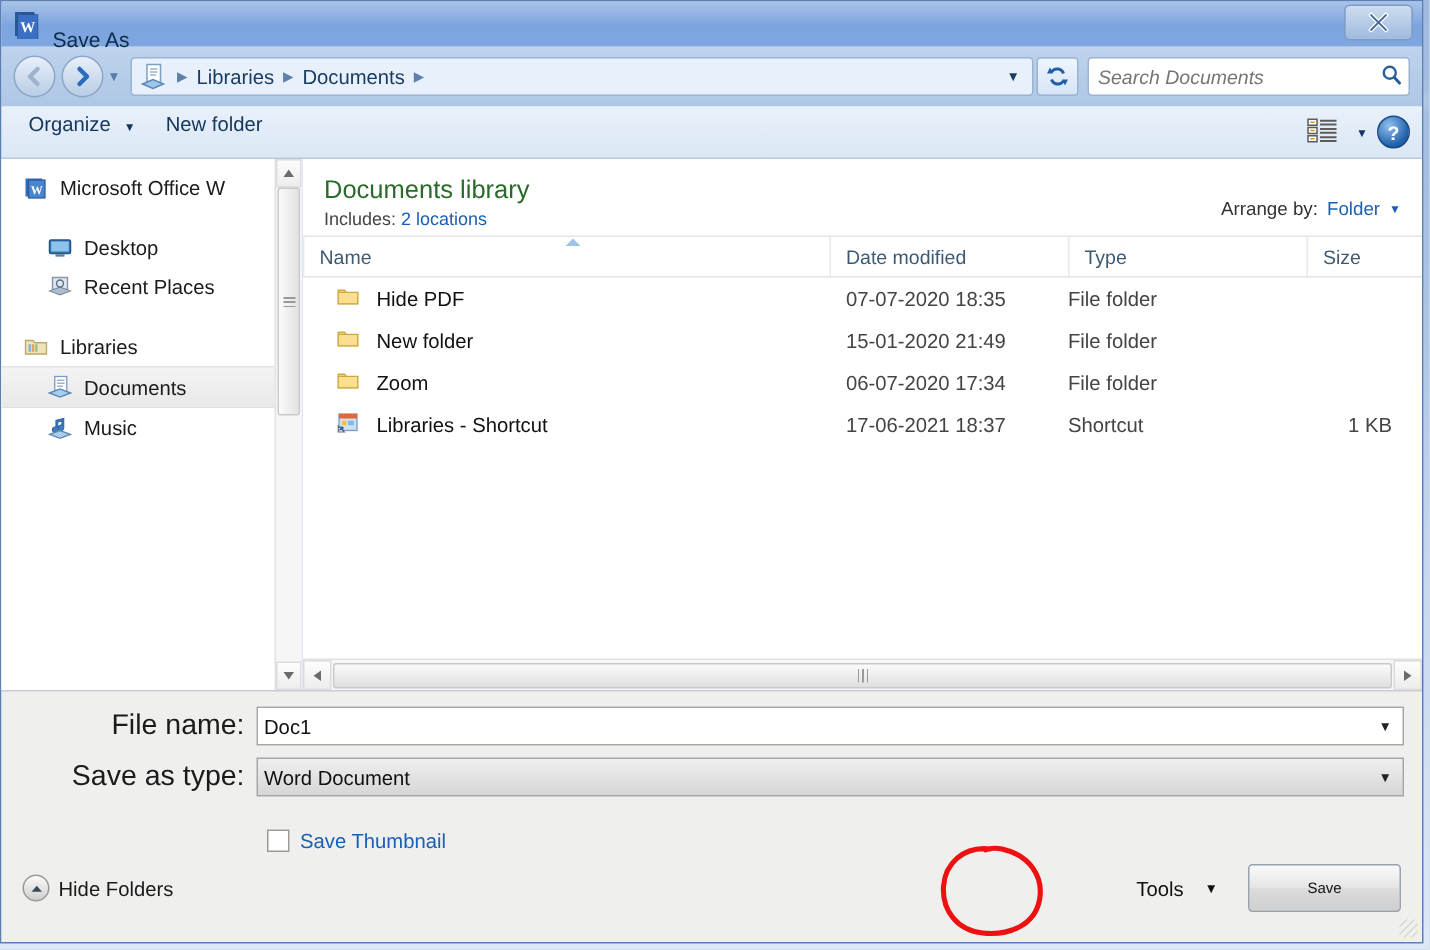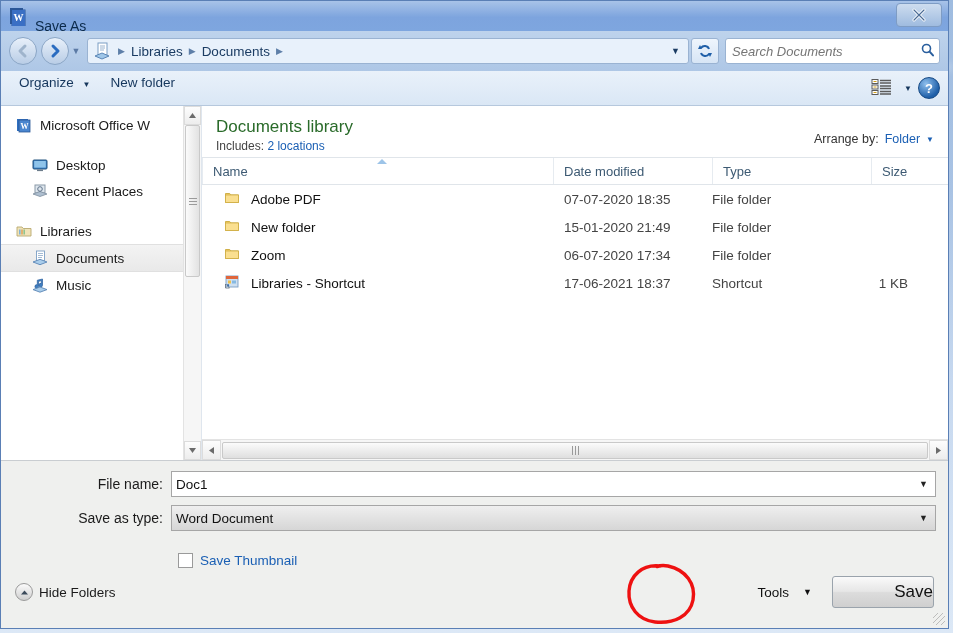--- a/index.html
+++ b/index.html
@@ -137,21 +137,21 @@
     background:linear-gradient(180deg,#fdfdfd,#ededed);border:1px solid #dcdcdc;}
   .hthumb{flex:1 1 auto;height:15px;margin:0 1px;
     background:linear-gradient(180deg,#fbfbfb,#dfdfdf);border:1px solid #c9c9c9;border-radius:2px;
     display:flex;align-items:center;justify-content:center;}
   .grip-v{width:7px;height:9px;
     background:repeating-linear-gradient(90deg,#9a9a9a 0 1px,transparent 1px 3px);}
 
   
   .form{flex:0 0 auto;background:#eff0ee;border-top:1px solid #c9cdd1;padding:10px 12px 0 12px;}
   .frm-row{display:flex;align-items:center;margin-bottom:8px;}
-  .frm-label{width:150px;text-align:right;padding-right:8px;font-size:14px;color:#1b1b1b;}
+  .frm-label{width:150px;text-align:right;padding-right:8px;font-size:19px;color:#1b1b1b;}
   .combo{flex:1 1 auto;height:24px;border:1px solid #a6a6a6;display:flex;align-items:center;
     padding:0 4px;font-size:13.5px;color:#111;}
   .combo.white{background:#fff;}
   .combo.grey{background:linear-gradient(180deg,#efefef 0%,#d6d6d6 100%);}
   .combo .caret{margin-left:auto;font-size:9px;color:#222;padding-right:3px;}
   .meta{display:flex;align-items:center;margin:10px 0 0 0;font-size:13.5px;}
   .meta .lbl{color:#555;}
   .meta .lnk{color:#1a5fb4;margin-left:5px;}
   .meta .authors{margin-left:96px;}
   .meta .tags{margin-left:210px;}
@@ -164,21 +164,21 @@
     padding:0 14px 12px 14px;position:relative;height:48px;}
   .hidefolders{display:flex;align-items:center;font-size:13.5px;color:#1b1b1b;}
   .circlebtn{width:16px;height:16px;border-radius:50%;margin-right:6px;
     background:linear-gradient(180deg,#fbfbfb,#cfcfcf);border:1px solid #9a9a9a;
     display:flex;align-items:center;justify-content:center;}
   .btns{margin-left:auto;display:flex;align-items:center;gap:10px;}
   .toolsbtn{display:flex;align-items:center;font-size:13.5px;color:#111;padding:6px 10px;}
   .toolsbtn .caret{margin-left:14px;font-size:9px;}
   .btn{width:100px;height:30px;border:1px solid #9aa3ac;border-radius:3px;
     background:linear-gradient(180deg,#fafafa 0%,#e6e6e6 48%,#dcdcdc 52%,#cfcfcf 100%);
-    display:flex;align-items:center;justify-content:flex-end;font-size:17px;color:#111;}
+    display:flex;align-items:center;justify-content:center;font-size:10px;color:#111;}
   .resizer{position:absolute;right:3px;bottom:3px;width:12px;height:12px;
     background:
       linear-gradient(135deg,transparent 45%,#b0b0b0 45%,#b0b0b0 55%,transparent 55%) 0 0/5px 5px repeat;
     opacity:.8;}
 
   
   .annot{position:absolute;pointer-events:none;z-index:50;}
 </style>
 </head>
 <body>
@@ -406,21 +406,21 @@
       <div class="rows">
 
         <div class="frow">
           <div class="c-name" style="width:340px">
             <span class="ico">
               <svg width="16" height="16" viewBox="0 0 16 16">
                 <path d="M1.5 3.5 h4.2 l1.2 1.4 H14.5 V12.5 H1.5 Z" fill="#f5cf6a" stroke="#cba93d" stroke-width=".9"></path>
                 <path d="M1.5 5 H14.5 V12.5 H1.5 Z" fill="#fadf90" stroke="#cba93d" stroke-width=".7"></path>
               </svg>
             </span>
-            <span>Adobe PDF</span>
+            <span>Hide PDF</span>
           </div>
           <div class="c-date" style="width:148px">07-07-2020 18:35</div>
           <div class="c-type" style="width:148px">File folder</div>
           <div class="c-size" style="flex:1 1 auto;padding-right:24px"></div>
         </div>
 
         <div class="frow">
           <div class="c-name" style="width:340px">
             <span class="ico">
               <svg width="16" height="16" viewBox="0 0 16 16">
@@ -459,21 +459,21 @@
                 <rect x="4" y="6.5" width="3" height="3" fill="#f0c04a"></rect>
                 <rect x="8" y="6.5" width="4" height="3" fill="#86b9e2"></rect>
                 <path d="M1.5 10 l4 4 h-4 Z" fill="#fff" stroke="#5b6b7b" stroke-width=".8"></path>
                 <path d="M2.3 13 L4.6 10.8 M4.6 10.8 h-1.7 M4.6 10.8 v1.7" stroke="#2a5f9e" stroke-width=".9" fill="none"></path>
               </svg>
             </span>
             <span>Libraries - Shortcut</span>
           </div>
           <div class="c-date" style="width:148px">17-06-2021 18:37</div>
           <div class="c-type" style="width:148px">Shortcut</div>
-          <div class="c-size" style="flex:1 1 auto;padding-right:40px">1 KB</div>
+          <div class="c-size" style="flex:1 1 auto;padding-right:20px">1 KB</div>
         </div>
       </div>
 
       <div class="hscroll">
         <div class="harrow">
           <svg width="7" height="9" viewBox="0 0 7 9">
               <path d="M1 4.5 L6 1 L6 8 Z" fill="#6b6b6b"></path>
             </svg>
         </div>
         <div class="hthumb">

